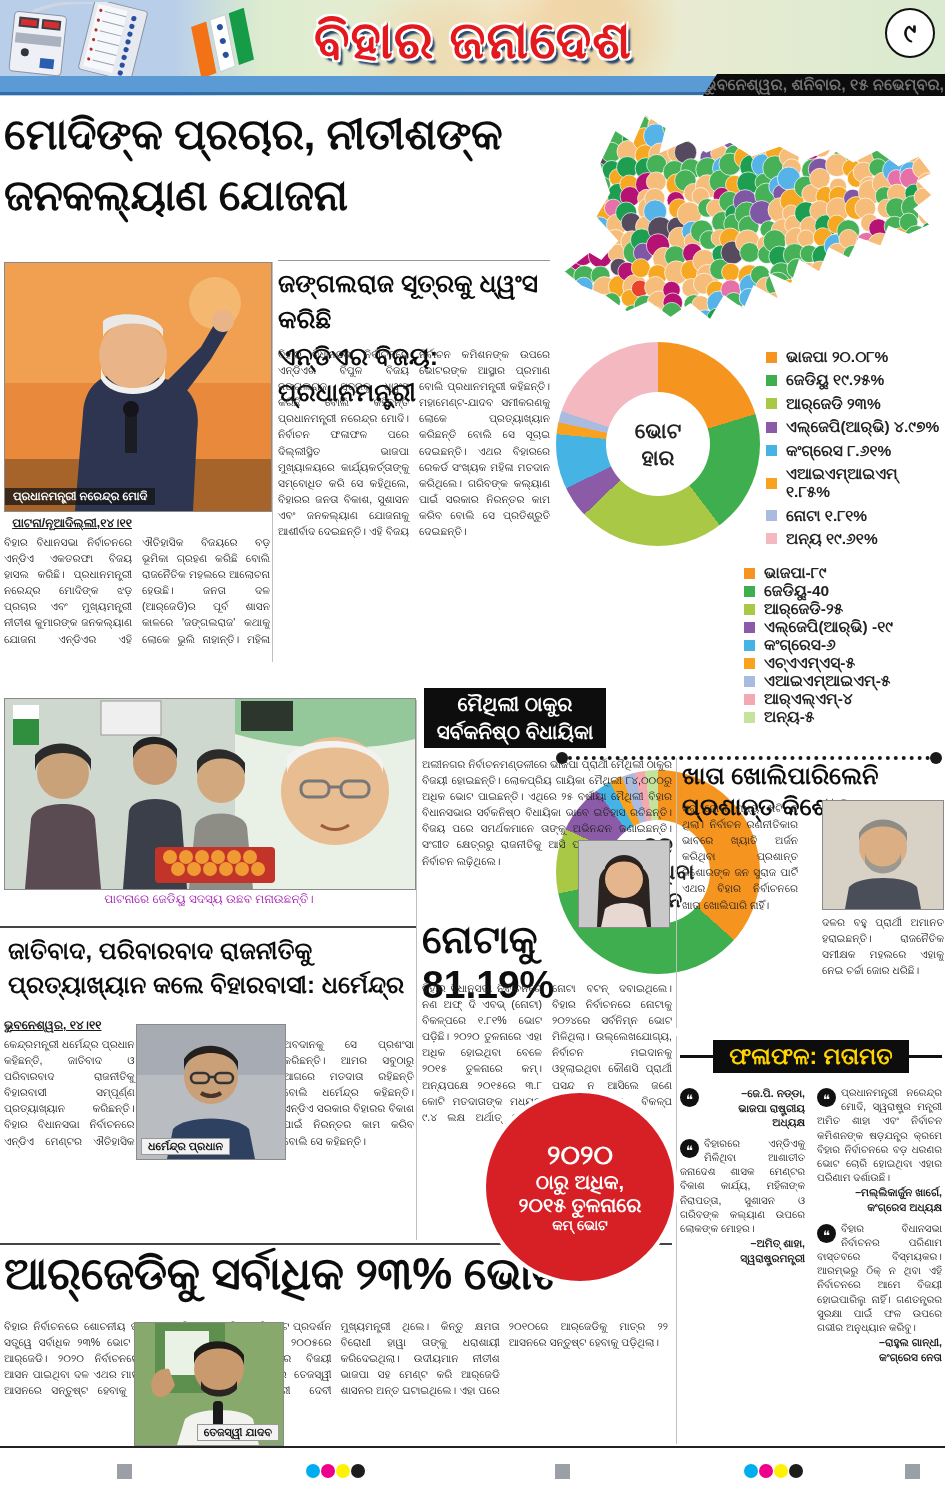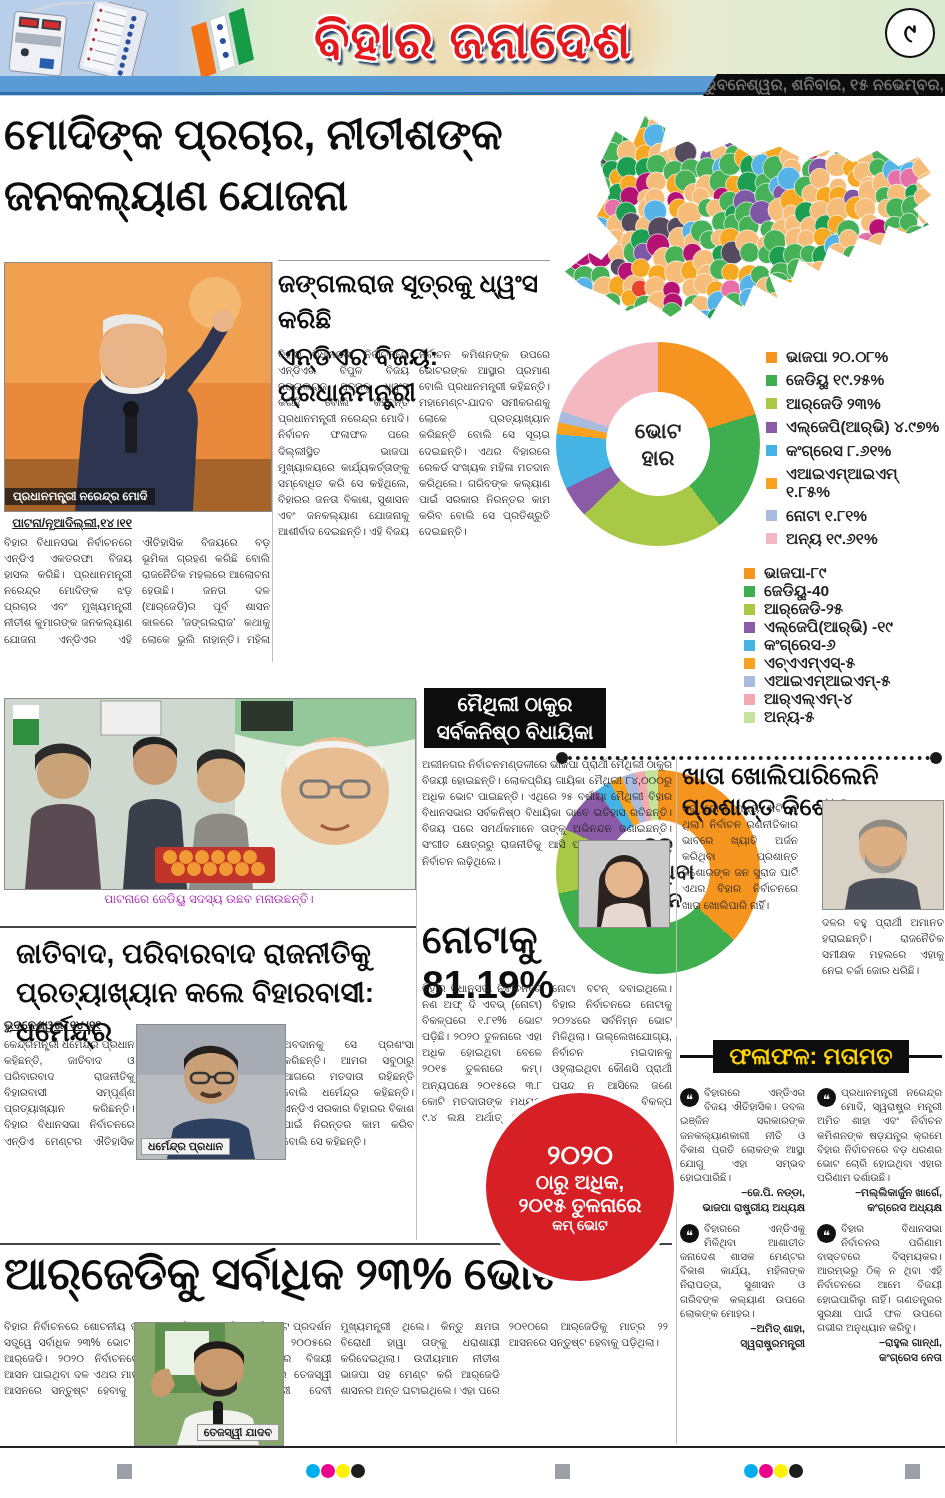--- a/index.html
+++ b/index.html
@@ -770,21 +770,21 @@
           <path d="M36,42 C38,20 82,20 84,42 L84,32 C74,14 46,14 36,32 Z" fill="#8f8c86"></path>
           <path d="M42,52 C46,70 74,70 78,52 L78,62 C70,76 50,76 42,62 Z" fill="#9c9992"></path>
           <path d="M22,108 L26,86 C36,74 84,74 94,86 L98,108 Z" fill="#4a4e58"></path>
         </svg>
       </div>
       <div class="body-txt" style="margin-top:4px;overflow:hidden;height:112px">ଦଳର ବହୁ ପ୍ରାର୍ଥୀ ଅମାନତ ହରାଇଛନ୍ତି। ରାଜନୈତିକ ସମୀକ୍ଷକ ମହଲରେ ଏହାକୁ ନେଇ ଚର୍ଚ୍ଚା ଜୋର ଧରିଛି।</div>
     </div>
   </div>
 
   <div class="abs rule" style="left:0;top:926px;width:416px;height:2px"></div>
-  <div class="abs h-sec" style="left:16px;top:934px;width:410px;font-size:28px;line-height:1.4">
+  <div class="abs h-sec" style="left:8px;top:934px;width:410px;font-size:24px;line-height:1.4">
     <div>ଜାତିବାଦ, ପରିବାରବାଦ ରାଜନୀତିକୁ</div>
     <div>ପ୍ରତ୍ୟାଖ୍ୟାନ କଲେ ବିହାରବାସୀ: ଧର୍ମେନ୍ଦ୍ର</div>
   </div>
   <div class="abs dateline" style="left:4px;top:1018px">ଭୁବନେଶ୍ୱର, ୧୪।୧୧</div>
   <div class="abs body-txt cols3" style="left:4px;top:1036px;width:410px;height:204px;overflow:hidden">କେନ୍ଦ୍ରମନ୍ତ୍ରୀ ଧର୍ମେନ୍ଦ୍ର ପ୍ରଧାନ କହିଛନ୍ତି, ଜାତିବାଦ ଓ ପରିବାରବାଦ ରାଜନୀତିକୁ ବିହାରବାସୀ ସମ୍ପୂର୍ଣ୍ଣ ପ୍ରତ୍ୟାଖ୍ୟାନ କରିଛନ୍ତି। ବିହାର ବିଧାନସଭା ନିର୍ବାଚନରେ ଏନ୍‌ଡିଏ ମେଣ୍ଟର ଐତିହାସିକ ବିଜୟ ପାଇଁ ସେ ଜନସାଧାରଣ ଓ ଭାଜପାର ଶୀର୍ଷ ନେତୃତ୍ୱ ତଥା କାର୍ଯ୍ୟକର୍ତ୍ତାଙ୍କୁ ଧନ୍ୟବାଦ ଜଣାଇଛନ୍ତି। ଏହି ଅଭୂତପୂର୍ବ ବିଜୟ ପାଇଁ ପ୍ରଧାନମନ୍ତ୍ରୀ ମୋଦି, ନୀତୀଶ କୁମାର, ସ୍ୱରାଷ୍ଟ୍ର ମନ୍ତ୍ରୀ ଅମିତ ଶାହାଙ୍କ ଅବଦାନକୁ ସେ ପ୍ରଶଂସା କରିଛନ୍ତି। ଆମର ସବୁଠାରୁ ଆଗରେ ମତଦାତା ରହିଛନ୍ତି ବୋଲି ଧର୍ମେନ୍ଦ୍ର କହିଛନ୍ତି। ଏନ୍‌ଡିଏ ସରକାର ବିହାରର ବିକାଶ ପାଇଁ ନିରନ୍ତର କାମ କରିବ ବୋଲି ସେ କହିଛନ୍ତି।</div>
   <div class="abs photo" style="left:136px;top:1024px;width:148px;height:134px;z-index:4">
     <svg width="148" height="134" viewBox="0 0 148 134">
       <rect width="148" height="134" fill="#b9bdc2"></rect>
       <rect x="0" y="0" width="148" height="50" fill="#a7acb4"></rect>
       <circle cx="74" cy="52" r="27" fill="#caa078"></circle>
@@ -807,21 +807,21 @@
     <div style="font-size:14px">କମ୍ ଭୋଟ</div>
   </div>
 
   <div class="abs v-rule" style="left:676px;top:1036px;height:408px"></div>
   <div class="abs op-title-wrap" style="left:680px;top:1040px;width:262px">
     <div class="line"></div>
     <div class="op-title">ଫଳାଫଳ: ମତାମତ</div>
     <div class="line"></div>
   </div>
   <div id="op-items" class="abs op-items" style="left:680px;top:1086px;width:262px;height:356px;overflow:hidden">
-      <div class="op-item"><span class="qicon">❝</span><span>ବିହାରରେ ଏନ୍‌ଡିଏର ବିଜୟ ଐତିହାସିକ। ଡବଲ ଇଞ୍ଜିନ ସରକାରଙ୍କ ଜନକଲ୍ୟାଣକାରୀ ନୀତି ଓ ବିକାଶ ପ୍ରତି ଲୋକଙ୍କ ଆସ୍ଥା ଯୋଗୁ ଏହା ସମ୍ଭବ ହୋଇପାରିଛି।</span><div class="op-a">–ଜେ.ପି. ନଡ୍ଡା,</div><div class="op-a">ଭାଜପା ରାଷ୍ଟ୍ରୀୟ ଅଧ୍ୟକ୍ଷ</div></div>
+      <div class="op-item"><span class="qicon">❝</span><div class="op-a">–ଜେ.ପି. ନଡ୍ଡା,</div><div class="op-a">ଭାଜପା ରାଷ୍ଟ୍ରୀୟ ଅଧ୍ୟକ୍ଷ</div></div>
       <div class="op-item"><span class="qicon">❝</span><span>ବିହାରରେ ଏନ୍‌ଡିଏକୁ ମିଳିଥିବା ଆଶାତୀତ ଜନାଦେଶ ଶାସକ ମେଣ୍ଟର ବିକାଶ କାର୍ଯ୍ୟ, ମହିଳାଙ୍କ ନିରାପତ୍ତା, ସୁଶାସନ ଓ ଗରିବଙ୍କ କଲ୍ୟାଣ ଉପରେ ଲୋକଙ୍କ ମୋହର।</span><div class="op-a">–ଅମିତ୍ ଶାହା,</div><div class="op-a">ସ୍ୱରାଷ୍ଟ୍ରମନ୍ତ୍ରୀ</div></div>
       <div class="op-item"><span class="qicon">❝</span><span>ପ୍ରଧାନମନ୍ତ୍ରୀ ନରେନ୍ଦ୍ର ମୋଦି, ସ୍ୱରାଷ୍ଟ୍ର ମନ୍ତ୍ରୀ ଅମିତ ଶାହା ଏବଂ ନିର୍ବାଚନ କମିଶନଙ୍କ ଷଡ଼ଯନ୍ତ୍ର କ୍ରମେ ବିହାର ନିର୍ବାଚନରେ ବଡ଼ ଧରଣର ଭୋଟ ଚୋରି ହୋଇଥିବା ଏହାର ପରିଣାମ ଦର୍ଶାଉଛି।</span><div class="op-a">–ମଲ୍ଲିକାର୍ଜୁନ ଖାର୍ଗେ,</div><div class="op-a">କଂଗ୍ରେସ ଅଧ୍ୟକ୍ଷ</div></div>
       <div class="op-item"><span class="qicon">❝</span><span>ବିହାର ବିଧାନସଭା ନିର୍ବାଚନର ପରିଣାମ ବାସ୍ତବରେ ବିସ୍ମୟକର। ଆରମ୍ଭରୁ ଠିକ୍ ନ ଥିବା ଏହି ନିର୍ବାଚନରେ ଆମେ ବିଜୟୀ ହୋଇପାରିଲୁ ନାହିଁ। ଗଣତନ୍ତ୍ରର ସୁରକ୍ଷା ପାଇଁ ଫଳ ଉପରେ ଗଭୀର ଅନୁଧ୍ୟାନ କରିବୁ।</span><div class="op-a">–ରାହୁଲ ଗାନ୍ଧୀ,</div><div class="op-a">କଂଗ୍ରେସ ନେତା</div></div>
     </div>
 
   <div class="abs rule" style="left:0;top:1243px;width:672px;height:2px"></div>
   <div class="abs h-sec" style="left:4px;top:1248px;width:664px;font-size:45px;letter-spacing:-.5px">ଆର୍‌ଜେଡିକୁ ସର୍ବାଧିକ ୨୩% ଭୋଟ</div>
   <div class="abs body-txt cols4" style="left:4px;top:1318px;width:664px;height:126px;overflow:hidden">ବିହାର ନିର୍ବାଚନରେ ଶୋଚନୀୟ ପରାଜୟ ସତ୍ତ୍ୱେ ସର୍ବାଧିକ ୨୩% ଭୋଟ ପାଇଛି ଆର୍‌ଜେଡି। ୨୦୨୦ ନିର୍ବାଚନରେ ୭୫ ଆସନ ପାଇଥିବା ଦଳ ଏଥର ମାତ୍ର ୨୫ ଆସନରେ ସନ୍ତୁଷ୍ଟ ହେବାକୁ ପଡ଼ିଛି। ଇତିହାସରେ ଦ୍ୱିତୀୟ ନିକୃଷ୍ଟ ପ୍ରଦର୍ଶନ କରିଥିବା କୁହାଯାଉଛି। ୨୦୦୫ରେ ଆର୍‌ଜେଡି ୫୪ ଆସନରେ ବିଜୟୀ ହୋଇଥିଲା। ସେହି ସମୟରେ ତେଜସ୍ୱୀ ଯାଦବଙ୍କ ମା' ରାବ୍ରୀ ଦେବୀ ମୁଖ୍ୟମନ୍ତ୍ରୀ ଥିଲେ। କିନ୍ତୁ କ୍ଷମତା ବିରୋଧୀ ହାୱା ତାଙ୍କୁ ଧରାଶାୟୀ କରିଦେଇଥିଲା। ଉଦୀୟମାନ ନୀତୀଶ ଭାଜପା ସହ ମେଣ୍ଟ କରି ଆର୍‌ଜେଡି ଶାସନର ଅନ୍ତ ଘଟାଇଥିଲେ। ଏହା ପରେ ୨୦୧୦ରେ ଆର୍‌ଜେଡିକୁ ମାତ୍ର ୨୨ ଆସନରେ ସନ୍ତୁଷ୍ଟ ହେବାକୁ ପଡ଼ିଥିଲା।</div>
   <div class="abs photo" style="left:134px;top:1322px;width:148px;height:122px;z-index:4">
     <svg width="148" height="122" viewBox="0 0 148 122">

